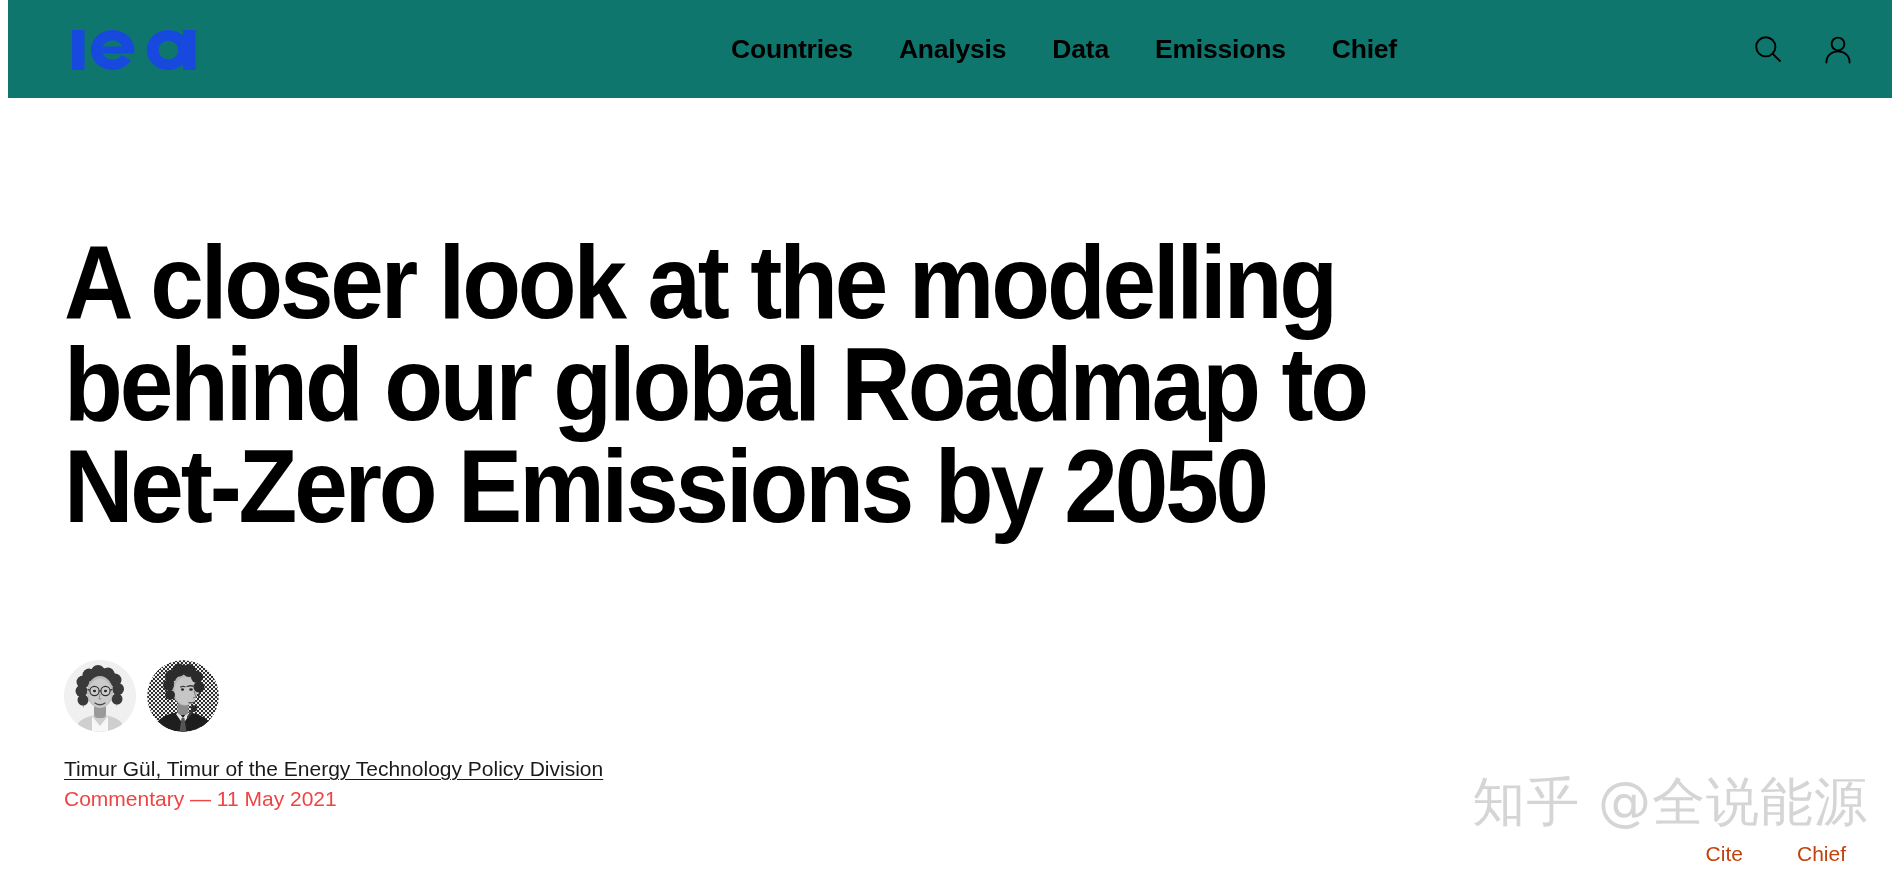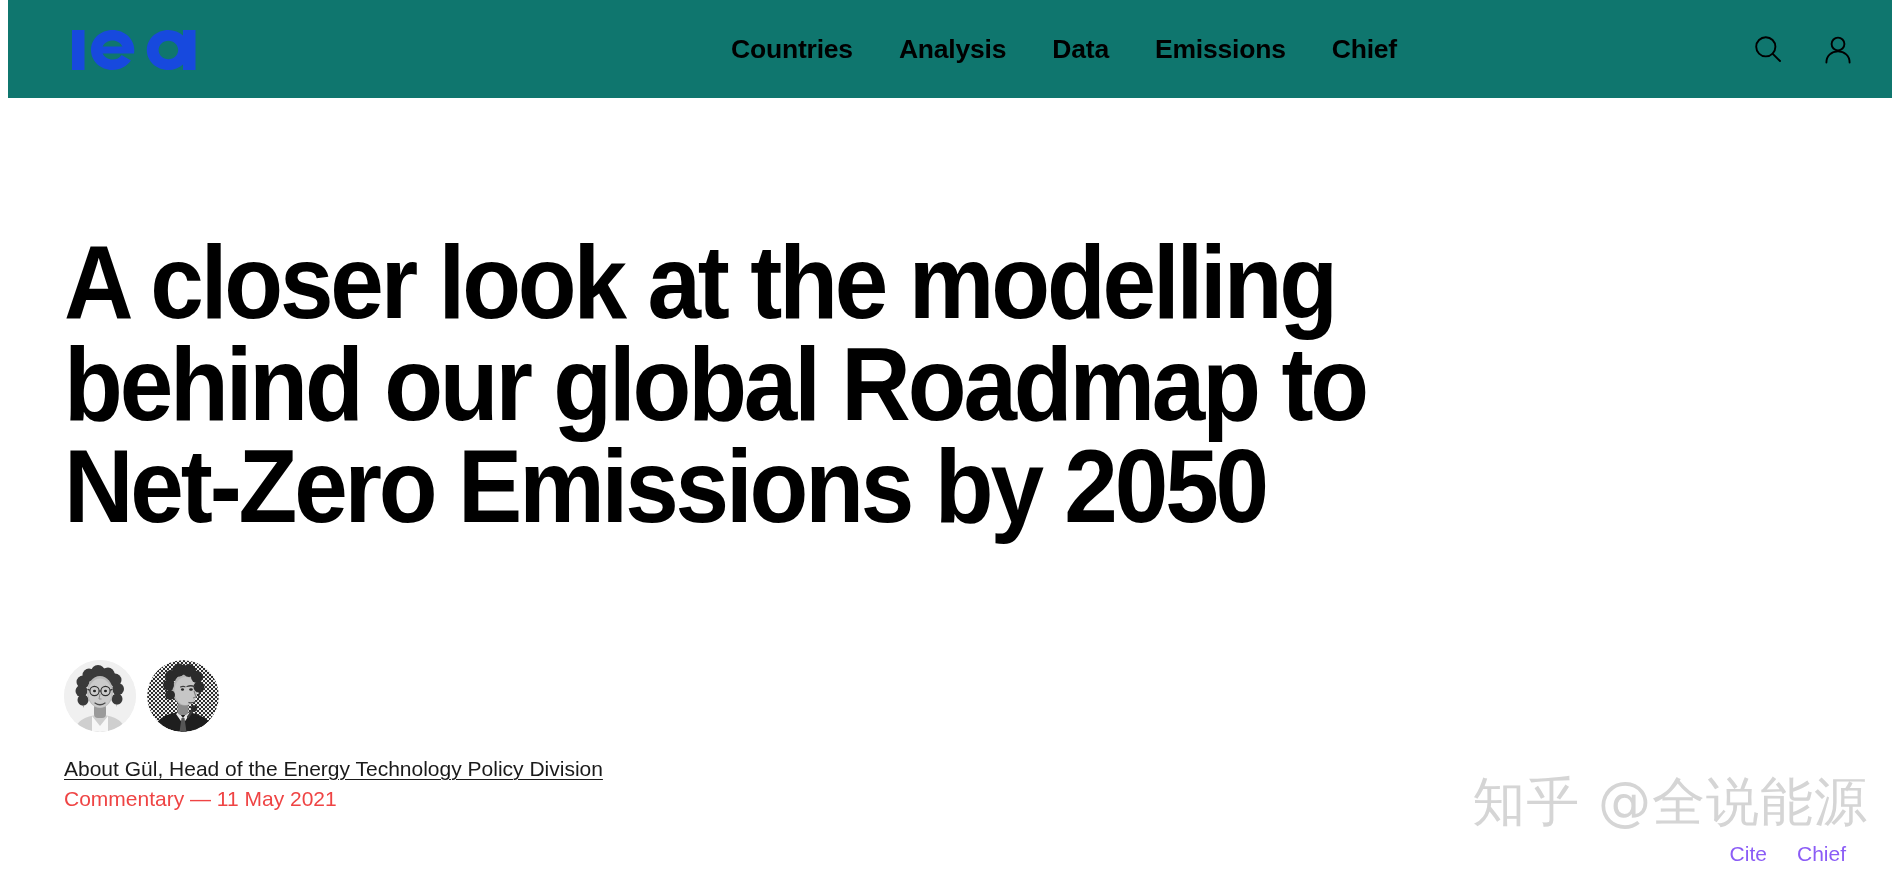--- a/index.html
+++ b/index.html
@@ -153,23 +153,24 @@
     position: absolute;
     right: 46px;
     bottom: 18px;
     display: flex;
     align-items: center;
     gap: 30px;
   }
 
   .action-link {
     font-size: 21px;
-    color: #8b5cf6;
-    cursor: pointer;
-    white-space: nowrap;
+    color: #c2410c;
+    cursor: pointer;
+    white-space: nowrap;
+    margin-left: 24px;
   }
 
   
   #watermark {
     position: absolute;
     right: 24px;
     bottom: 56px;
     font-size: 53px;
     line-height: 1;
     color: #d5d5d5;
@@ -336,21 +337,21 @@
             <path d="M41 57 L46 50" stroke="#3a3a3a" stroke-width="2.2" stroke-linecap="round"></path>
             <circle cx="47" cy="48.5" r="3.2" fill="#2a2a2a"></circle>
           </g>
         </svg>
       </span>
 
     </div>
 
     <div id="byline">
       <span class="byline-row">
-        <span class="author-link">About Gül, Head of the Energy Technology Policy Division</span>
+        <span class="author-link">Timur Gül, Timur of the Energy Technology Policy Division</span>
       </span>
       <span id="meta-line" class="byline-row">Commentary — 11 May 2021</span>
     </div>
 
   </div>
 
   <div id="article-actions">
     <span class="action-link">Cite</span>
     <span class="action-link">Chief</span>
   </div>

